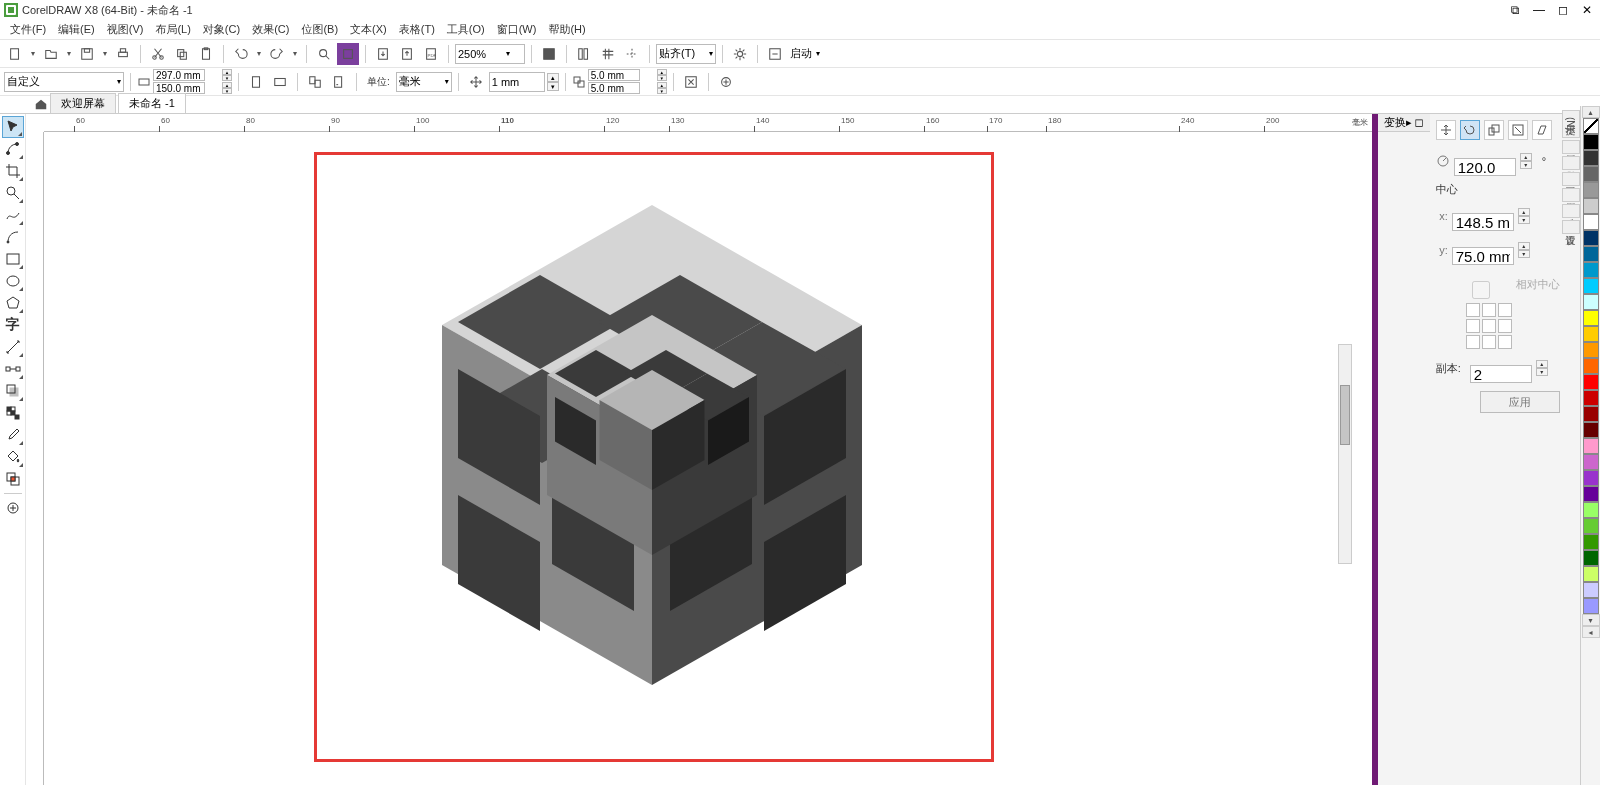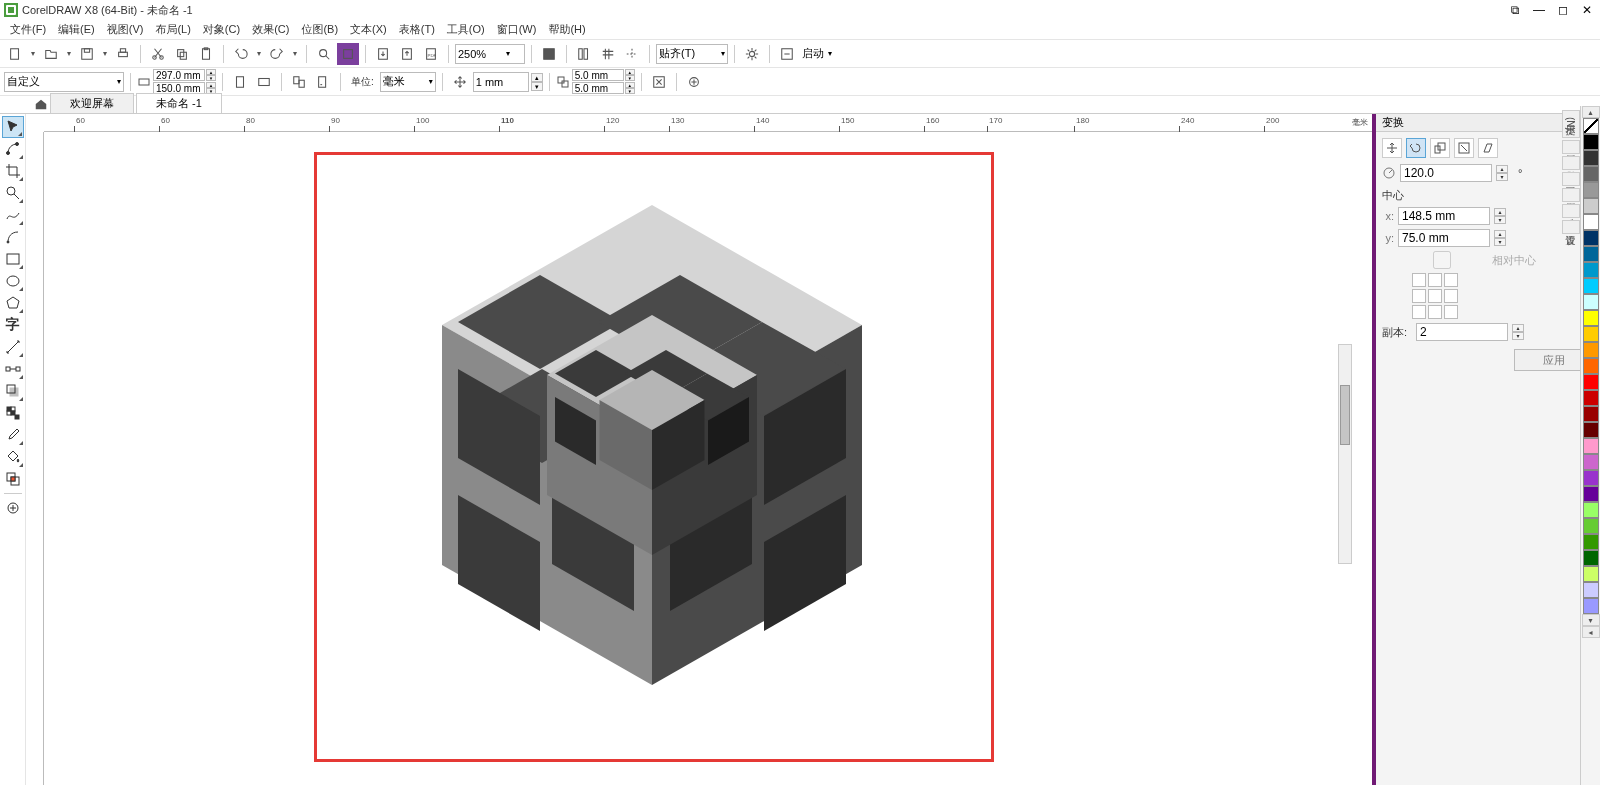--- a/index.html
+++ b/index.html
@@ -24,28 +24,28 @@
   .toolbar .sep { width:1px; height:18px; background:#ccc; margin:0 4px; }
   .toolbar .combo { height:20px;border:1px solid #bbb;font-size:11px;padding:0 2px;display:flex;align-items:center;background:#fff; }
   .toolbar .combo input{border:none;outline:none;font-size:11px;width:48px;}
   .toolbar .label { font-size:10px;color:#333;padding:0 4px; }
   .toolbar .spin { display:flex;flex-direction:column;width:12px; }
   .toolbar .spin span{height:9px;font-size:7px;line-height:7px;text-align:center;border:1px solid #bbb;background:#f4f4f4;}
 
   .dimbox{display:flex;align-items:center;gap:2px;}
   .dimbox .ic{width:14px;height:14px;display:flex;align-items:center;justify-content:center;}
   .dimbox .dims{display:flex;flex-direction:column;gap:0;}
-  .dimbox .dims .row{display:flex;align-items:center;gap:1px;height:13px;}
+  .dimbox .dims .row{display:flex;align-items:center;gap:17px;height:13px;}
   .dimbox .dims .row input{width:52px;height:12px;border:1px solid #bbb;font-size:10px;padding:0 2px;}
   .dimbox .dims .row .sp{display:flex;flex-direction:column;}
   .dimbox .dims .row .sp span{width:10px;height:6px;font-size:5px;line-height:4px;text-align:center;border:1px solid #bbb;background:#f4f4f4;}
 
   
   .doctabs { height: 18px; display:flex;align-items:flex-end;padding-left:32px;font-size:11px;border-bottom:1px solid #ccc;background:#fff; }
-  .doctabs .tab{padding:2px 19px;border:1px solid #ccc;border-bottom:none;margin-right:2px;background:#f0f0f0;cursor:default;display:flex;gap:4px;}
+  .doctabs .tab{padding:2px 10px;border:1px solid #ccc;border-bottom:none;margin-right:2px;background:#f0f0f0;cursor:default;display:flex;gap:4px;}
   .doctabs .tab.active{background:#fff;}
 
   .tabsrow{position:relative;}
   .tabsrow .home-icon{position:absolute;left:34px;top:1px;width:14px;height:14px;color:#555;}
 
   
   .main { display:flex; height: calc(785px - 20px - 20px - 28px - 28px - 18px); }
   .toolbox { width:26px;background:#fff;border-right:1px solid #e5e5e5;display:flex;flex-direction:column;align-items:center;padding-top:2px;gap:0; }
   .toolbox .tool{width:22px;height:22px;display:flex;align-items:center;justify-content:center;cursor:default;position:relative;}
   .toolbox .tool.active{background:#cce5f5;border:1px solid #5aa5d6;}
@@ -56,29 +56,29 @@
   .canvas-wrap{flex:1;position:relative;background:#fff;overflow:hidden;}
   .ruler-h{position:absolute;top:0;left:18px;right:0;height:18px;background:#fff;border-bottom:1px solid #bbb;font-size:8px;color:#555;}
   .ruler-v{position:absolute;top:18px;left:0;width:18px;bottom:0;background:#fff;border-right:1px solid #bbb;}
   .ruler-h .tick{position:absolute;top:0;width:1px;height:18px;}
   .ruler-h .tick .l{position:absolute;top:2px;left:2px;}
   .canvas{position:absolute;top:18px;left:18px;right:0;bottom:0;background:#fff;}
   .page{position:absolute;top:20px;left:270px;width:680px;height:610px;border:3px solid #e53935;background:#fff;}
   .artwork{position:absolute;top:40px;left:105px;width:460px;height:520px;}
 
   
-  .dockers { width:228px;border-left:4px solid #701a75;background:#f4f4f4;display:flex;flex-direction:column; }
+  .dockers { width:228px;border-left:6px solid #701a75;background:#f4f4f4;display:flex;}
   .dockers .dtitle{height:18px;background:#eee;border-bottom:1px solid #ccc;font-size:11px;padding:2px 6px;display:flex;align-items:center;justify-content:space-between;}
   .dockers .dcontent{padding:6px;font-size:11px;color:#333;}
   .dockers .iconrow{display:flex;gap:4px;margin-bottom:6px;}
   .dockers .iconrow .ib{width:20px;height:20px;border:1px solid #ccc;display:flex;align-items:center;justify-content:center;background:#fff;cursor:default;}
   .dockers .iconrow .ib.active{background:#d0e4f5;border-color:#5aa5d6;}
   .dockers .field{display:flex;align-items:center;gap:4px;margin-bottom:4px;}
   .dockers .field .lbl{width:12px;text-align:right;color:#777;}
-  .dockers .field input{width:92px;height:18px;border:1px solid #bbb;font-size:12px;padding:0 3px;}
+  .dockers .field input{width:62px;height:18px;border:1px solid #bbb;font-size:15px;padding:0 3px;margin-top:12px;}
   .dockers .field .sp{display:flex;flex-direction:column;}
   .dockers .field .sp span{width:12px;height:8px;font-size:6px;line-height:6px;text-align:center;border:1px solid #bbb;background:#f4f4f4;}
   .dockers .anchors{display:flex;flex-direction:column;gap:2px;margin:4px 0 4px 30px;}
   .dockers .anchors .arow{display:flex;gap:2px;}
   .dockers .anchors .a{width:14px;height:14px;border:1px solid #bbb;background:#fff;}
   .dockers .applybtn{width:80px;height:22px;border:1px solid #bbb;background:#f0f0f0;font-size:11px;color:#777;margin-left:auto;display:flex;align-items:center;justify-content:center;margin-top:8px;}
 
   
   .sidetabs{position:absolute;right:248px;top:106px;width:18px;display:flex;flex-direction:column;gap:2px;}
   .sidetabs .stab{writing-mode:vertical-rl;font-size:10px;padding:6px 2px;background:#f0f0f0;border:1px solid #ccc;cursor:default;color:#555;text-align:center;}
@@ -237,21 +237,21 @@
       <svg viewBox="0 0 16 16">
         <path d="M2 5h12M2 9h12M5 2v12M9 2v12"></path>
       </svg>
     </div>
   <div class="btn">
       <svg viewBox="0 0 16 16">
         <path d="M8 2v12M2 8h12" stroke-dasharray="2"></path>
       </svg>
     </div>
   <div class="sep"></div>
-  <div class="combo" style="width:72px">
+  <div class="combo" style="width:60px">
       <span>贴齐(T)</span>
       <span style="font-size:8px;margin-left:auto">▾</span>
     </div>
   <div class="sep"></div>
   <div class="btn">
       <svg viewBox="0 0 16 16">
         <circle cx="8" cy="8" r="3"></circle>
         <path d="M8 1v3M8 12v3M1 8h3M12 8h3M3 3l2 2M11 11l2 2M3 13l2-2M11 5l2-2"></path>
       </svg>
     </div>
@@ -562,21 +562,21 @@
           <div class="l">150</div>
         </div>
         <div class="tick" style="left: 880px;">
           <div style="position:absolute;bottom:0;width:1px;height:6px;background:#555"></div>
           <div class="l">160</div>
         </div>
         <div class="tick" style="left: 943px;">
           <div style="position:absolute;bottom:0;width:1px;height:6px;background:#555"></div>
           <div class="l">170</div>
         </div>
-        <div class="tick" style="left: 1030px;">
+        <div class="tick" style="left: 1002px;">
           <div style="position:absolute;bottom:0;width:1px;height:6px;background:#555"></div>
           <div class="l">180</div>
         </div>
         <div class="tick" style="left: 1135px;">
           <div style="position:absolute;bottom:0;width:1px;height:6px;background:#555"></div>
           <div class="l">240</div>
         </div>
         <div class="tick" style="left: 1220px;">
           <div style="position:absolute;bottom:0;width:1px;height:6px;background:#555"></div>
           <div class="l">200</div>

